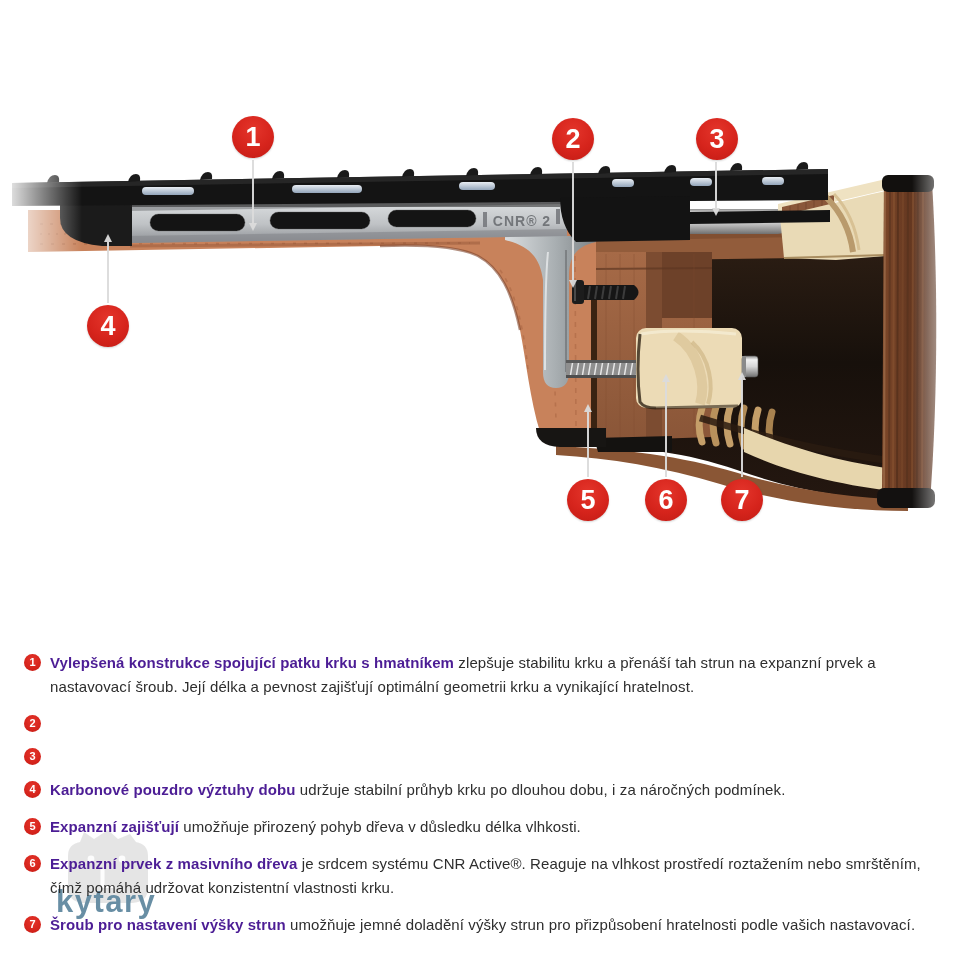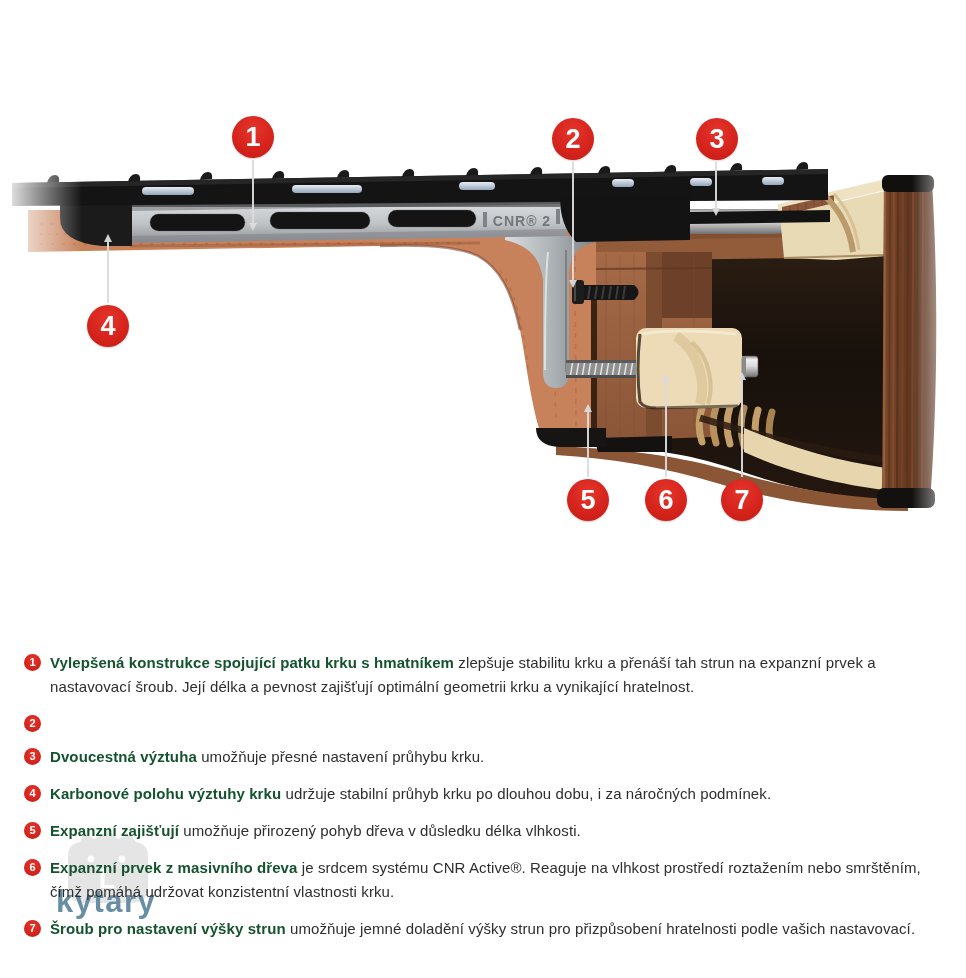--- a/index.html
+++ b/index.html
@@ -23,21 +23,21 @@
   .legend-item{display:flex;align-items:flex-start;margin-bottom:13px;}
   .lnum{
     flex:0 0 17px;width:17px;height:17px;border-radius:50%;margin:3px 9px 0 0;
     background:radial-gradient(circle at 50% 35%,#e4352b 0%,#d6241c 60%,#c11b14 100%);
     color:#fff;font-weight:bold;font-size:11px;line-height:17px;text-align:center;
   }
   .ltext{
     margin:0;max-width:880px;color:#2e2e2e;font-size:15px;line-height:24px;
     letter-spacing:.1px;
   }
-  .ltext b{font-weight:700;color:#14532d;}
+  .ltext b{font-weight:700;color:#4c1d95;}
   
   .watermark{position:absolute;left:56px;top:826px;z-index:0;opacity:.62;}
   .wm-text{
     position:absolute;left:0;top:58px;font-size:31px;font-weight:700;
     letter-spacing:1.5px;color:#0c4a6e;
   }
 </style>
 </head>
 <body>
 
@@ -340,26 +340,25 @@
       <span class="lnum">1</span>
       <p class="ltext"><b>Vylepšená konstrukce spojující patku krku s hmatníkem</b> <span>zlepšuje stabilitu krku a přenáší tah strun na expanzní prvek a nastavovací šroub. Její délka a pevnost zajišťují optimální geometrii krku a vynikající hratelnost.</span></p>
     </div>
 
     <div class="legend-item">
       <span class="lnum">2</span>
     </div>
 
     <div class="legend-item">
       <span class="lnum">3</span>
-      <p class="ltext"><b>Dvoucestná výztuha</b> <span>umožňuje přesné nastavení průhybu krku.</span></p>
     </div>
 
     <div class="legend-item">
       <span class="lnum">4</span>
-      <p class="ltext"><b>Karbonové polohu výztuhy krku</b> <span>udržuje stabilní průhyb krku po dlouhou dobu, i za náročných podmínek.</span></p>
+      <p class="ltext"><b>Karbonové pouzdro výztuhy dobu</b> <span>udržuje stabilní průhyb krku po dlouhou dobu, i za náročných podmínek.</span></p>
     </div>
 
     <div class="legend-item">
       <span class="lnum">5</span>
       <p class="ltext"><b>Expanzní zajišťují</b> <span>umožňuje přirozený pohyb dřeva v důsledku délka vlhkosti.</span></p>
     </div>
 
     <div class="legend-item">
       <span class="lnum">6</span>
       <p class="ltext"><b>Expanzní prvek z masivního dřeva</b> <span>je srdcem systému CNR Active®. Reaguje na vlhkost prostředí roztažením nebo smrštěním, čímž pomáhá udržovat konzistentní vlastnosti krku.</span></p>

